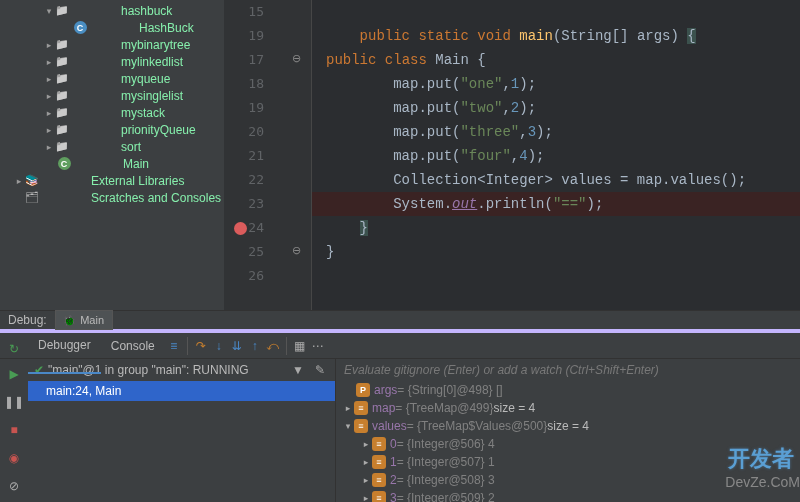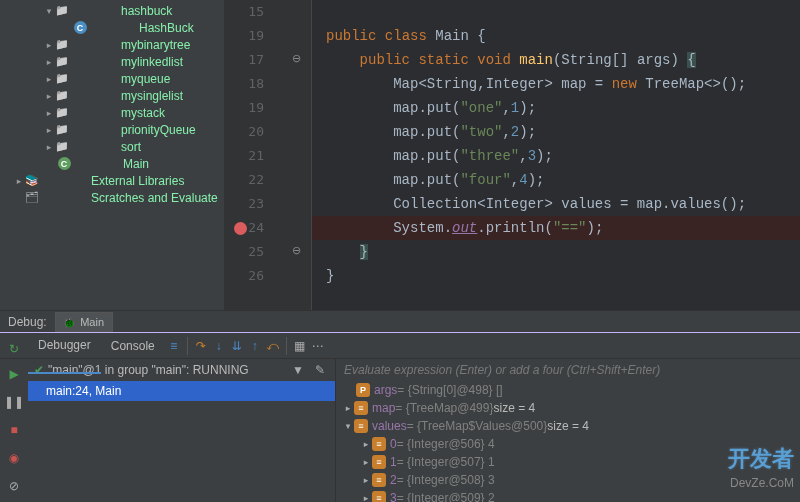--- a/index.html
+++ b/index.html
@@ -80,21 +80,21 @@
 
 .debug-panel {
   height: 192px;
   background: #3c3f41;
   border-top: 1px solid #323232;
 }
 .debug-header {
   height: 22px;
   display: flex;
   align-items: center;
-  border-bottom: 1px solid #c4b5fd;
+  border-bottom: 4px solid #c4b5fd;
 }
 .debug-title { padding: 0 8px; color: #bababa; }
 .debug-tab {
   height: 20px;
   background: #4e5254;
   border: 1px solid #555;
   padding: 2px 8px;
   display: flex;
   align-items: center;
   gap: 4px;
@@ -189,23 +189,23 @@
   right: 6px;
   bottom: 28px;
   font-size: 22px;
   color: #5a9fd4;
   font-weight: bold;
   font-family: 'Microsoft YaHei', sans-serif;
   text-shadow: 0 0 3px rgba(90,160,220,0.5);
 }
 .watermark-sub {
   position: absolute;
-  right: 6px;
+  right: 0;
   bottom: 12px;
-  font-size: 12px;
+  font-size: 14px;
   color: #888;
   font-family: Arial, sans-serif;
 }
 </style>
 </head>
 <body>
 
 <div class="main-layout">
 
   <div class="tree-panel">
@@ -261,21 +261,21 @@
         </span>
       <span class="tree-label">Main</span>
     </div>
     <div class="tree-item" style="padding-left:14px">
       <span class="tree-arrow">▸</span>
       <span class="tree-icon lib-icon"></span>
       <span class="tree-label">External Libraries</span>
     </div>
     <div class="tree-item" style="padding-left:24px">
       <span class="tree-icon scratch-icon"></span>
-      <span class="tree-label">Scratches and Evaluate</span>
+      <span class="tree-label">Scratches and Consoles</span>
     </div>
   </div>
 
   <div class="editor-panel">
     <div class="gutter">
       <div class="line">15</div>
       <div class="line">19</div>
       <div class="line">17</div>
       <div class="line">18</div>
       <div class="line">19</div>
@@ -289,23 +289,22 @@
       <span class="run-arrow" style="top:28px; right:-20px">▶</span>
       <span class="run-arrow" style="top:52px; right:-20px">▶</span>
       <span class="breakpoint" style="top:222px"></span>
     </div>
     <div class="gutter-extra">
       <span class="collapse-mark" style="top:52px; left:14px">⊖</span>
       <span class="collapse-mark" style="top:244px; left:14px">⊖</span>
     </div>
     <div class="code-area">
       <div class="code-line"></div>
+      <div class="code-line">    <span class="kw">public</span> <span class="kw">static</span> <span class="kw">void</span> <span class="yellowish">main</span><span>(String[] args) </span><span class="braceh">{</span></div>
       <div class="code-line"><span class="kw">public</span> <span class="kw">class</span> <span class="cls">Main</span> <span>{</span></div>
-      <div class="code-line">    <span class="kw">public</span> <span class="kw">static</span> <span class="kw">void</span> <span class="yellowish">main</span><span>(String[] args) </span><span class="braceh">{</span></div>
-      <div class="code-line">        <span>Map&lt;String,Integer&gt; map = </span><span class="kw">new</span><span> TreeMap&lt;&gt;();</span></div>
       <div class="code-line">        <span>map.put(</span><span class="str">"one"</span><span>,</span><span class="num">1</span><span>);</span></div>
       <div class="code-line">        <span>map.put(</span><span class="str">"two"</span><span>,</span><span class="num">2</span><span>);</span></div>
       <div class="code-line">        <span>map.put(</span><span class="str">"three"</span><span>,</span><span class="num">3</span><span>);</span></div>
       <div class="code-line">        <span>map.put(</span><span class="str">"four"</span><span>,</span><span class="num">4</span><span>);</span></div>
       <div class="code-line">        <span>Collection&lt;Integer&gt; values = map.values();</span></div>
       <div class="code-line bp">        <span>System.</span><span class="obj">out</span><span>.println(</span><span class="str">"=="</span><span>);</span></div>
       <div class="code-line">    <span class="braceh">}</span></div>
       <div class="code-line"><span>}</span></div>
     </div>
   </div>
@@ -353,21 +352,21 @@
         <span>"main"@1 in group "main": RUNNING</span>
         <span style="margin-left:auto" class="tb-icon">▼</span>
         <span class="tb-icon">✎</span>
       </div>
       <div class="frame-row">
         <span>main:24, Main</span>
       </div>
     </div>
 
     <div class="vars-panel">
-      <div class="vars-header">Evaluate expression (Enter) or add a four (Ctrl+Shift+Enter)</div>
+      <div class="vars-header">Evaluate gitignore (Enter) or add a watch (Ctrl+Shift+Enter)</div>
 
       <div class="var-row" style="padding-left:20px">
         <span class="var-icon var-p">P</span>
         <span class="var-name">args</span>
         <span class="var-val"> = {String[0]@498} []</span>
       </div>
       <div class="var-row" style="padding-left:6px">
         <span class="var-arrow">▸</span>
         <span class="var-icon var-f">≡</span>
         <span class="var-name">map</span>

